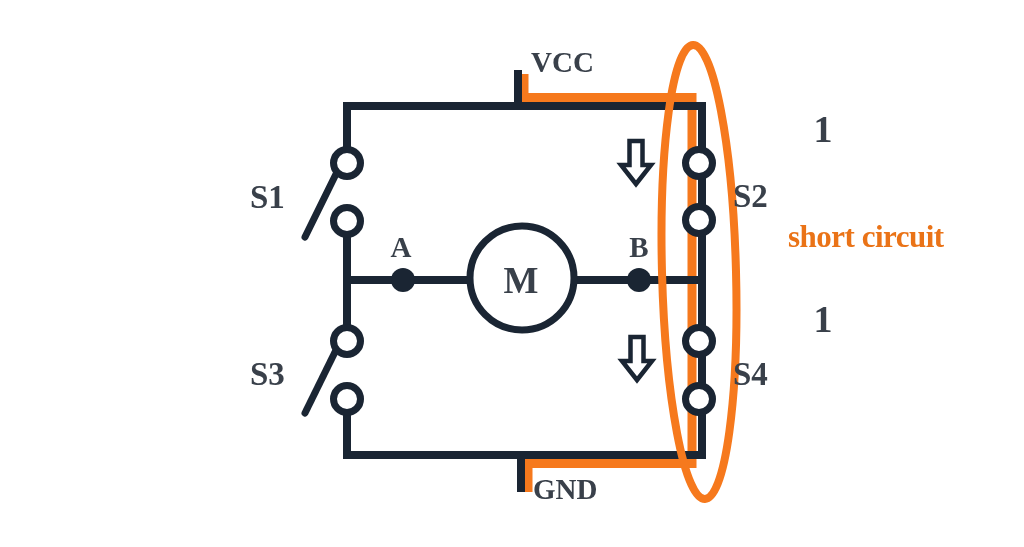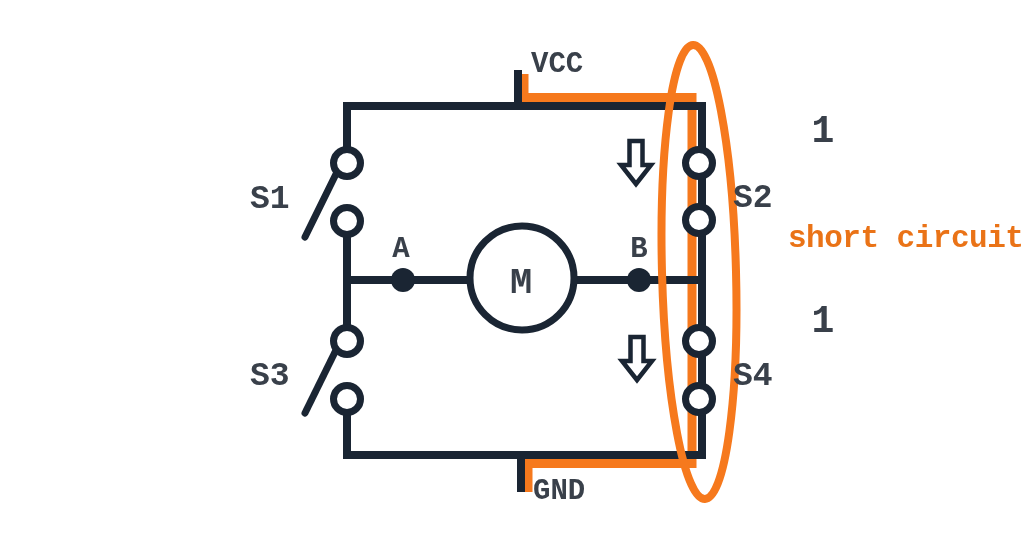--- a/index.html
+++ b/index.html
@@ -1,21 +1,21 @@
 <!DOCTYPE html>
 <html style="--wire: #1a2533; --accent: #f6791d; --annotation: #ea7317; --label: #39404a; --bg: #ffffff;"><head>
 <meta charset="utf-8">
 <style>
   html,body{margin:0;padding:0;background:#fff;}
   .stage{
     position:relative;
     width:1024px;height:547px;
     background:var(--bg,#fff);
     overflow:hidden;
-    font-family:Liberation Mono, monospace;
+    font-family:Liberation Serif, serif;
   }
   svg{display:block;}
   .hot{stroke:var(--accent,#f6791d);stroke-width:9;fill:none;stroke-linejoin:miter;}
   .hl-ellipse{stroke:var(--accent,#f6791d);stroke-width:8;fill:none;}
   .wire{stroke:var(--wire,#1a2533);stroke-width:8;fill:none;}
   .lever{stroke:var(--wire,#1a2533);stroke-width:7;fill:none;stroke-linecap:round;}
   .terminal{fill:#fff;stroke:var(--wire,#1a2533);stroke-width:7;}
   .motor{fill:#fff;stroke:var(--wire,#1a2533);stroke-width:7;}
   .dot{fill:var(--wire,#1a2533);stroke:none;}
   .arrow{fill:#fff;stroke:var(--wire,#1a2533);stroke-width:4.5;stroke-linejoin:miter;}

